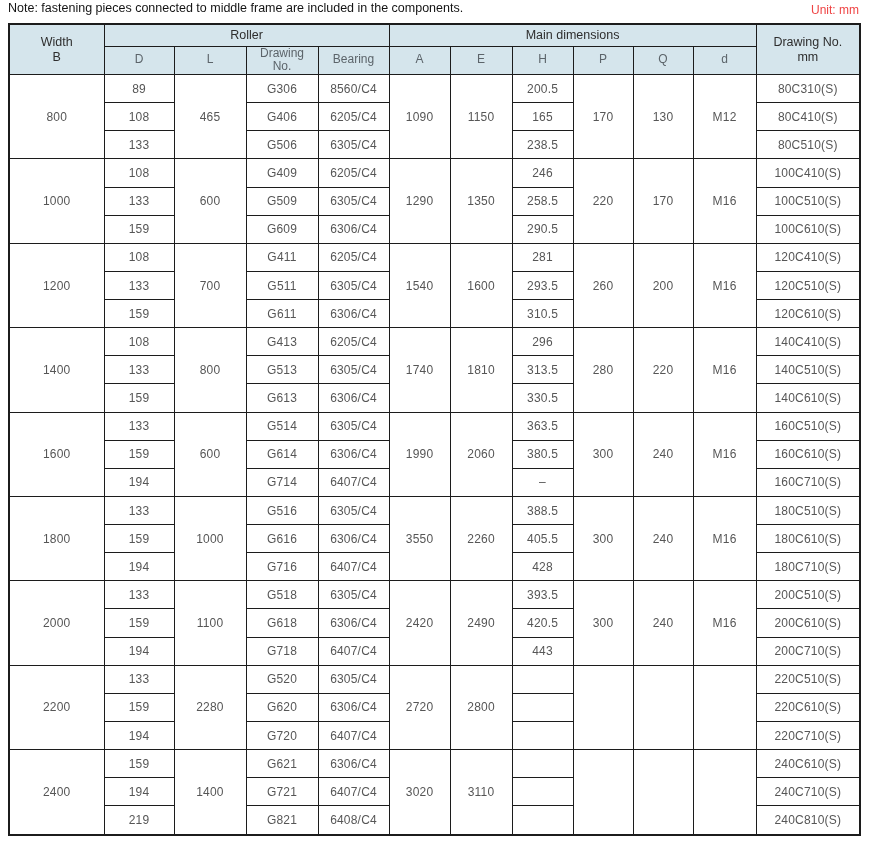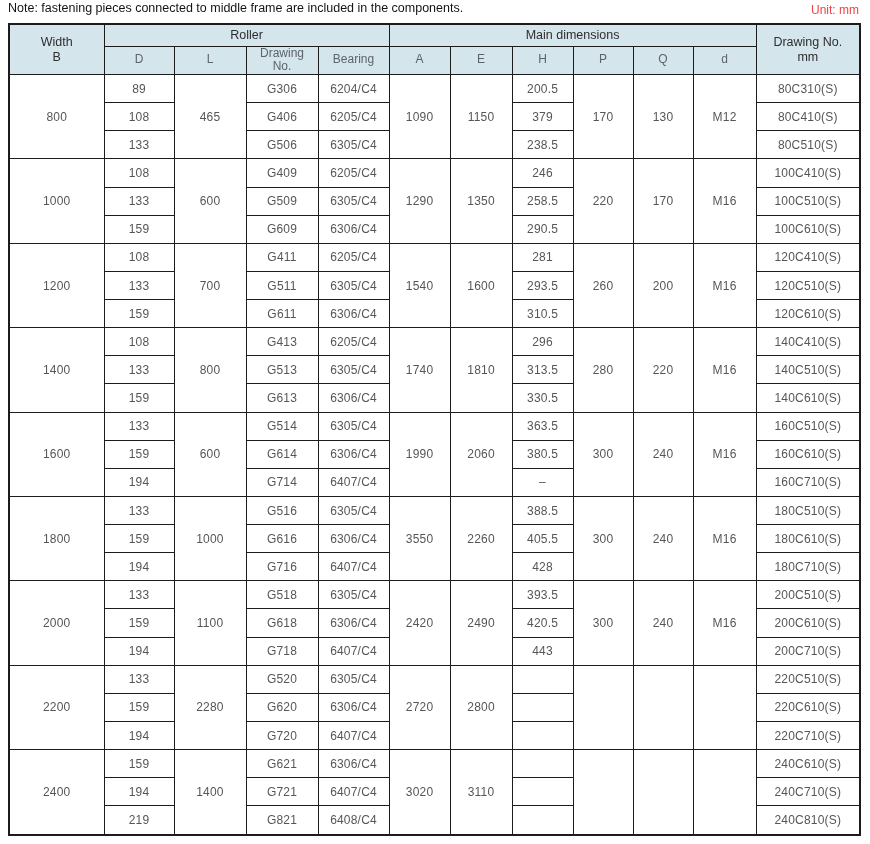--- a/index.html
+++ b/index.html
@@ -93,34 +93,34 @@
         <th class="hdr-sub">Q</th>
         <th class="hdr-sub">d</th>
       </tr>
     </thead>
     <tbody id="tbody">
         <tr>
           <td rowspan="3">800</td>
           <td>89</td>
           <td rowspan="3">465</td>
           <td>G306</td>
-          <td>6204/C4</td>
+          <td>8560/C4</td>
           <td rowspan="3">1090</td>
           <td rowspan="3">1150</td>
           <td>200.5</td>
           <td rowspan="3">170</td>
           <td rowspan="3">130</td>
           <td rowspan="3">M12</td>
           <td>80C310(S)</td>
         </tr>
         <tr>
           <td>108</td>
           <td>G406</td>
           <td>6205/C4</td>
-          <td>379</td>
+          <td>165</td>
           <td>80C410(S)</td>
         </tr>
         <tr>
           <td>133</td>
           <td>G506</td>
           <td>6305/C4</td>
           <td>238.5</td>
           <td>80C510(S)</td>
         </tr>
         <tr>

